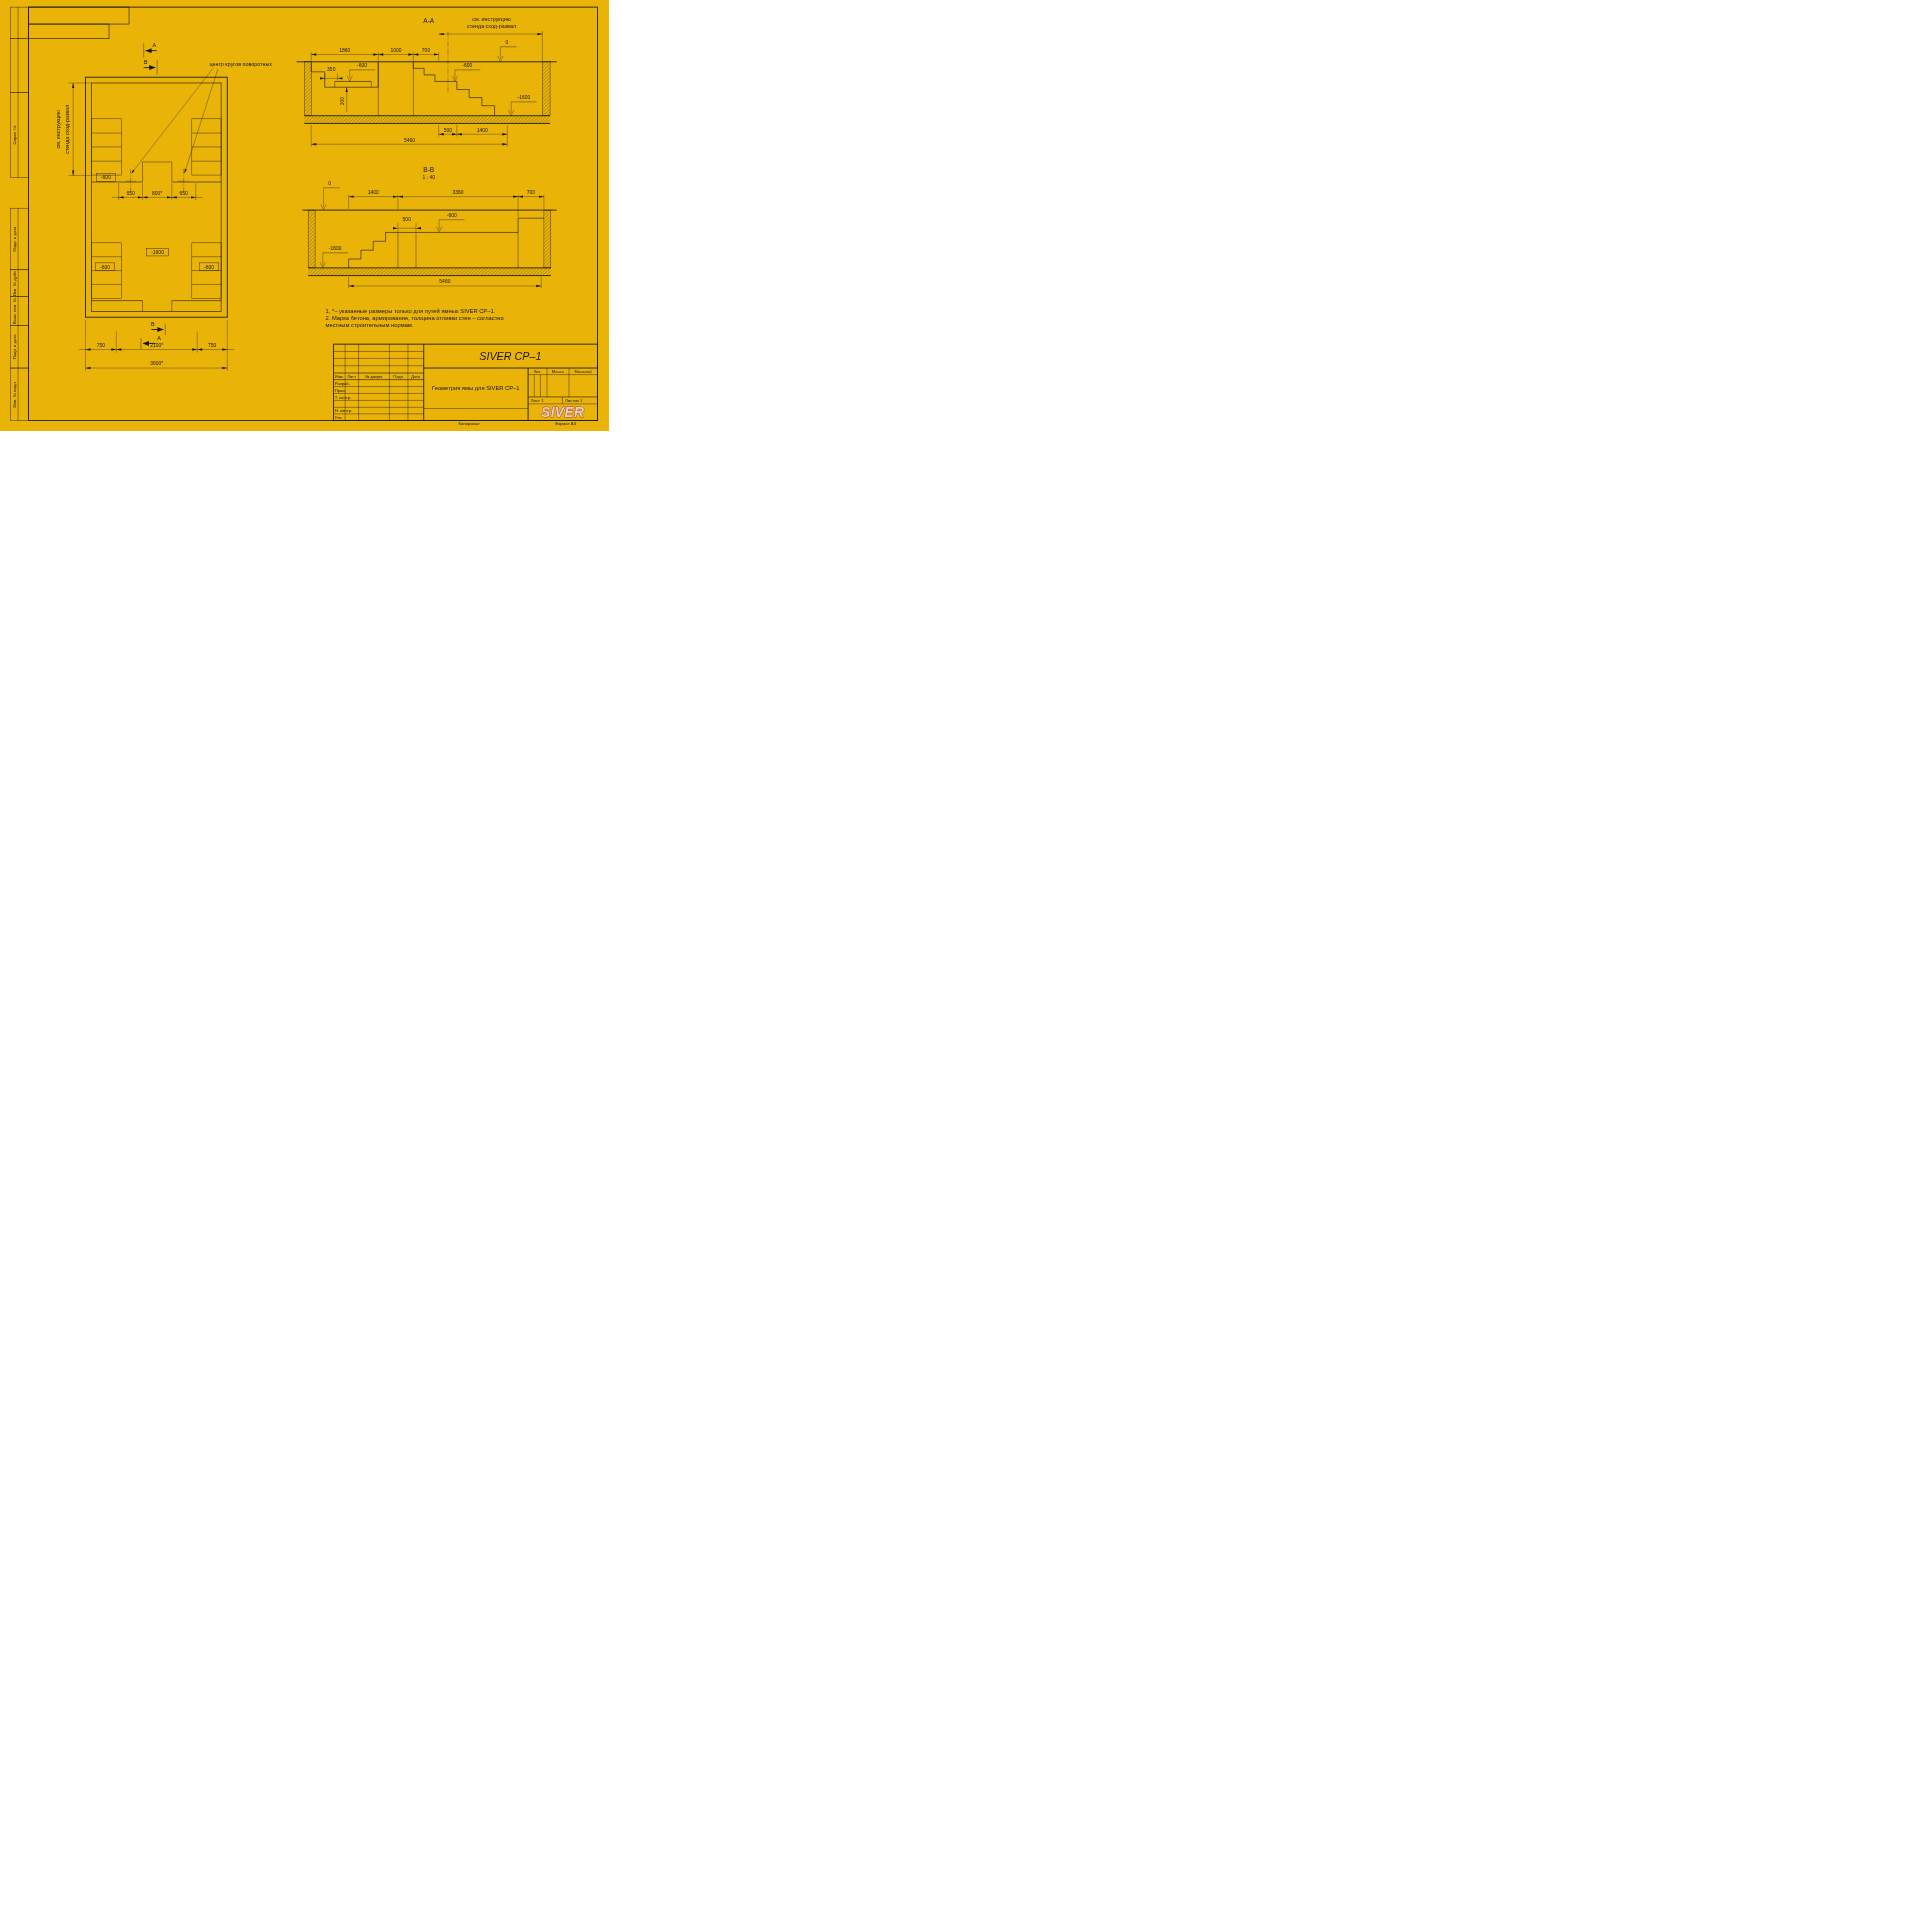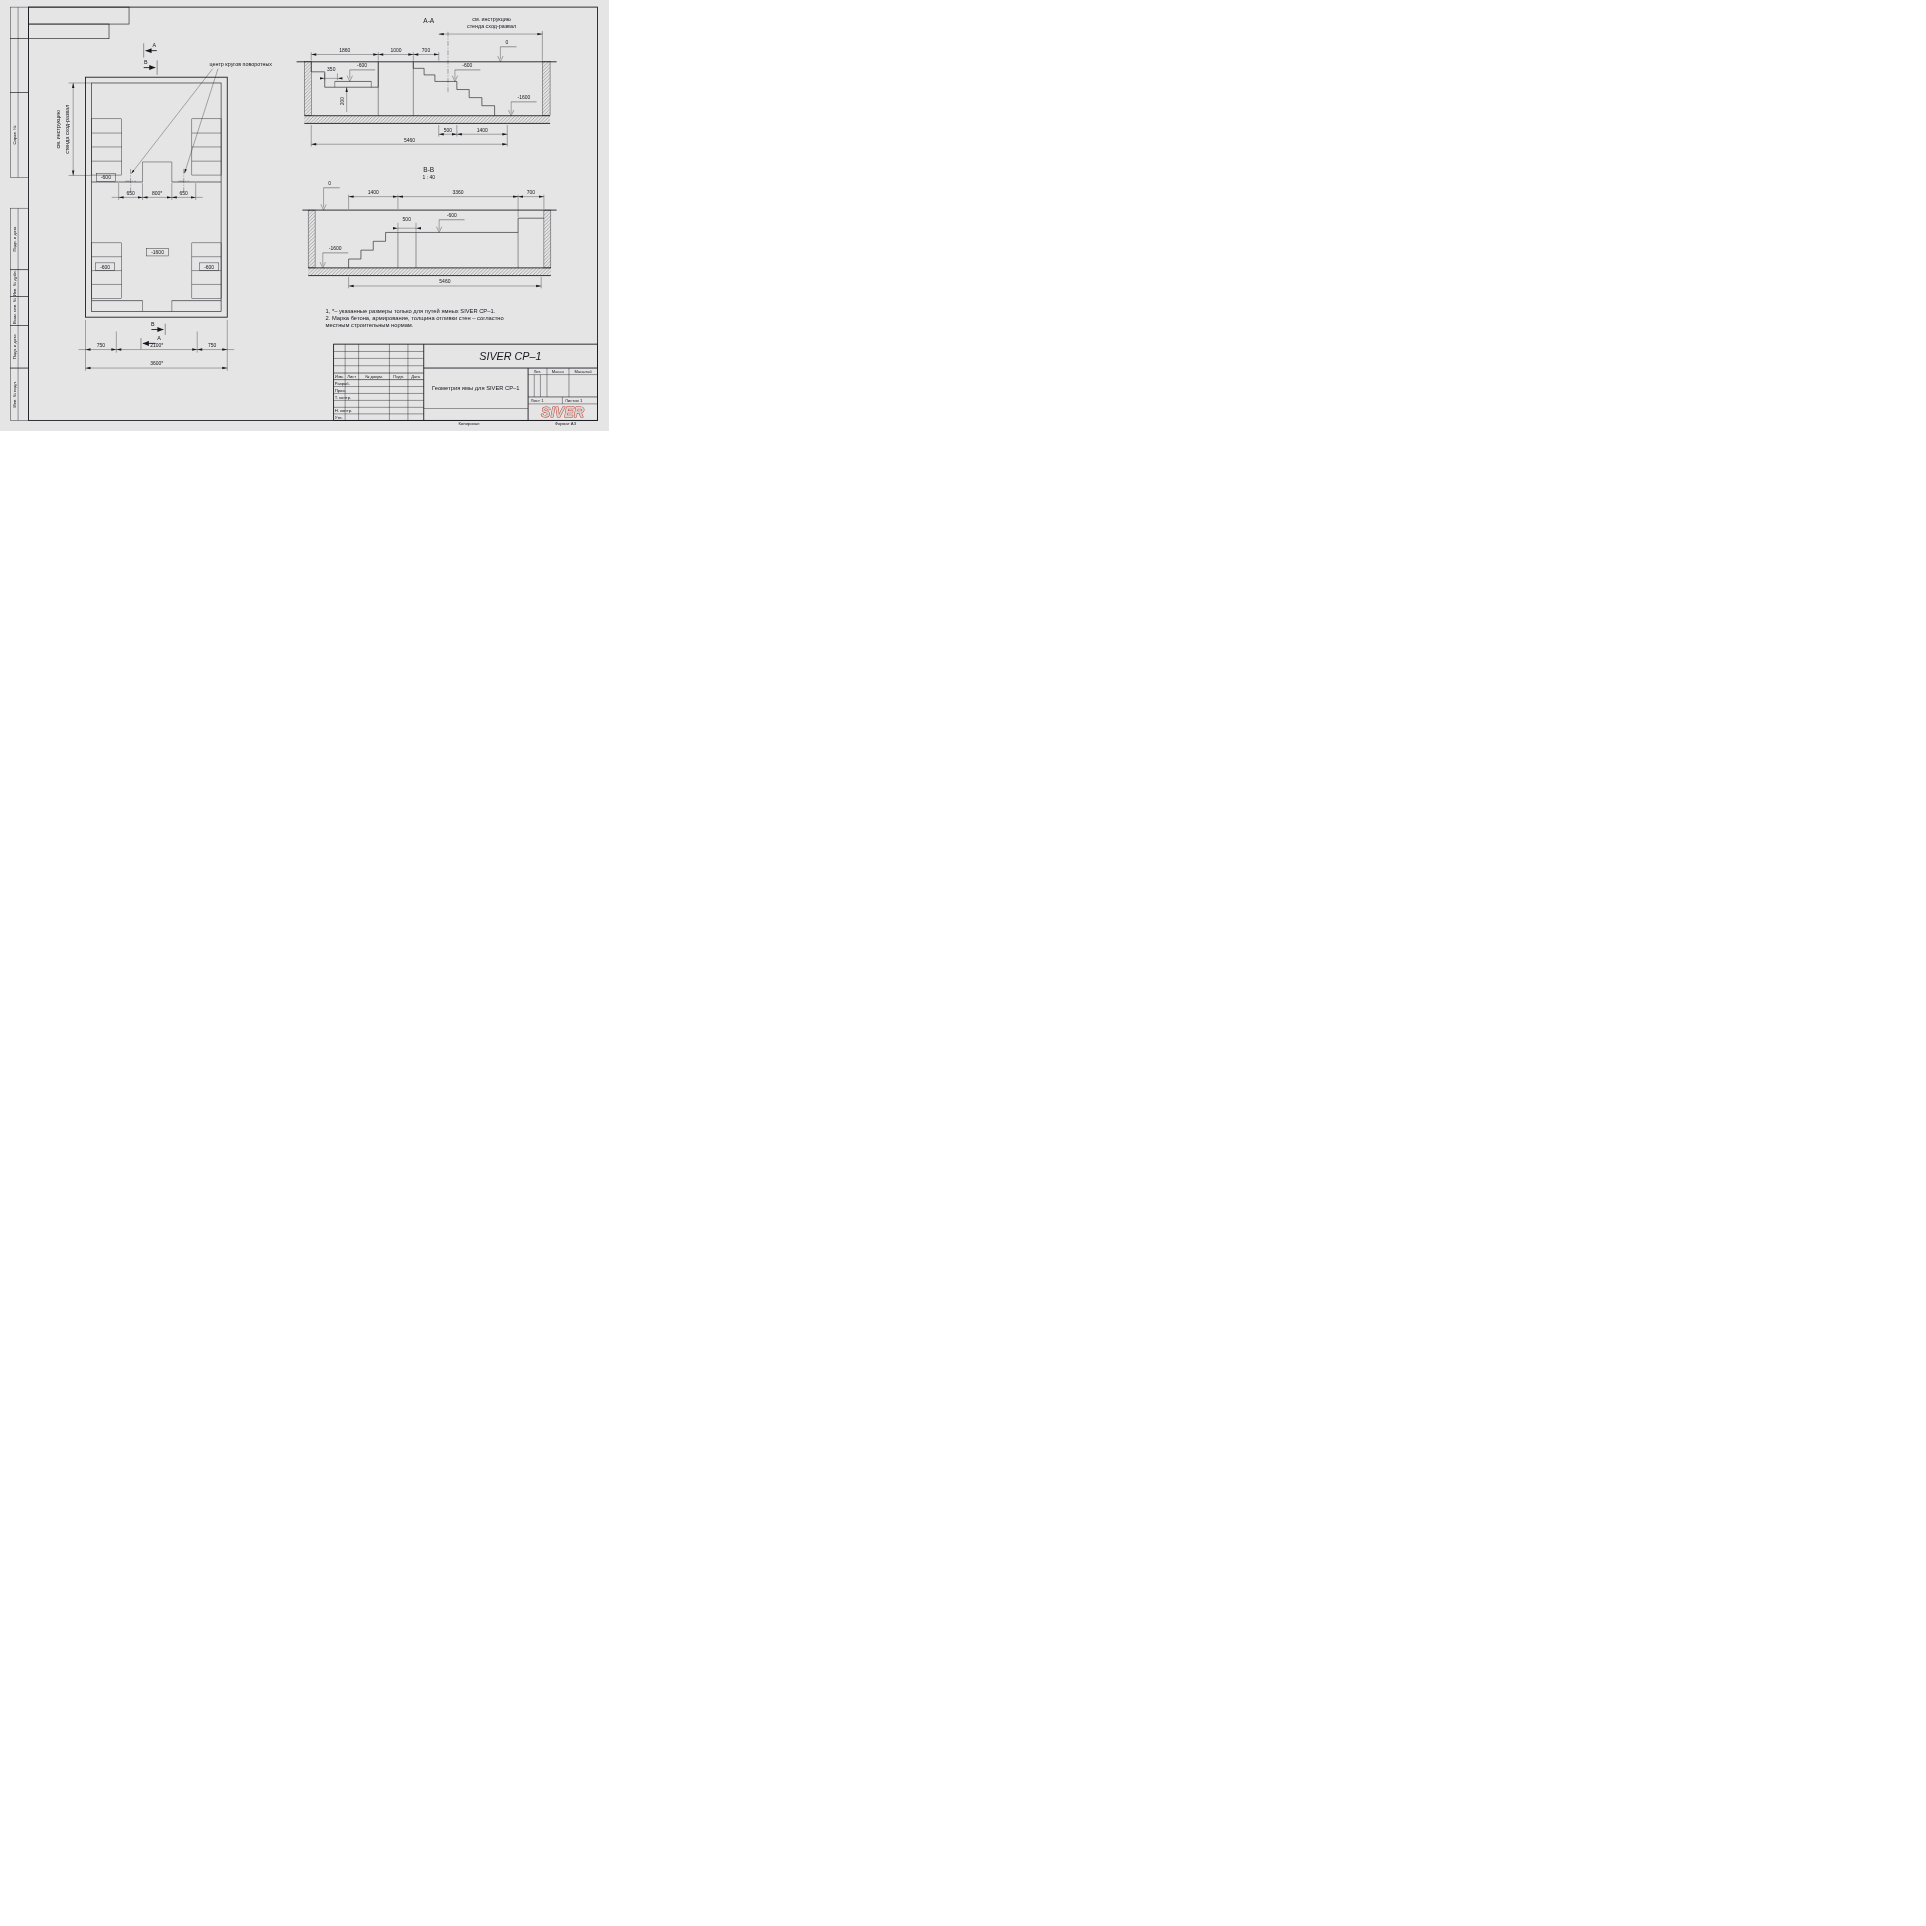--- a/index.html
+++ b/index.html
@@ -1,16 +1,16 @@
 <!DOCTYPE html>
 <html style="font-size:6.2px"><head>
 <meta charset="utf-8">
 <style>
   html,body{margin:0;padding:0;background:#ffffff;}
-  .sheet{position:relative;width:609px;height:431px;background:#e5e5e5;overflow:hidden;}
+  .sheet{position:relative;width:609px;height:431px;background:#eab308;overflow:hidden;}
   svg{position:absolute;left:0;top:0;}
   svg text{font-family:"Liberation Sans",sans-serif;fill:#17171f;}
   .ln{stroke:#1b1b22;fill:none;stroke-width:1.1;}
   .hv{stroke-width:2.3;}
   .md{stroke-width:1.6;}
   .dim{stroke-width:0.9;}
   .dd{stroke-width:0.9;stroke-dasharray:13 4 3 4;}
   .d{font-size:13px;text-anchor:middle;}
   .dv{font-size:12px;text-anchor:middle;}
   .ttl{font-size:17px;text-anchor:middle;}

